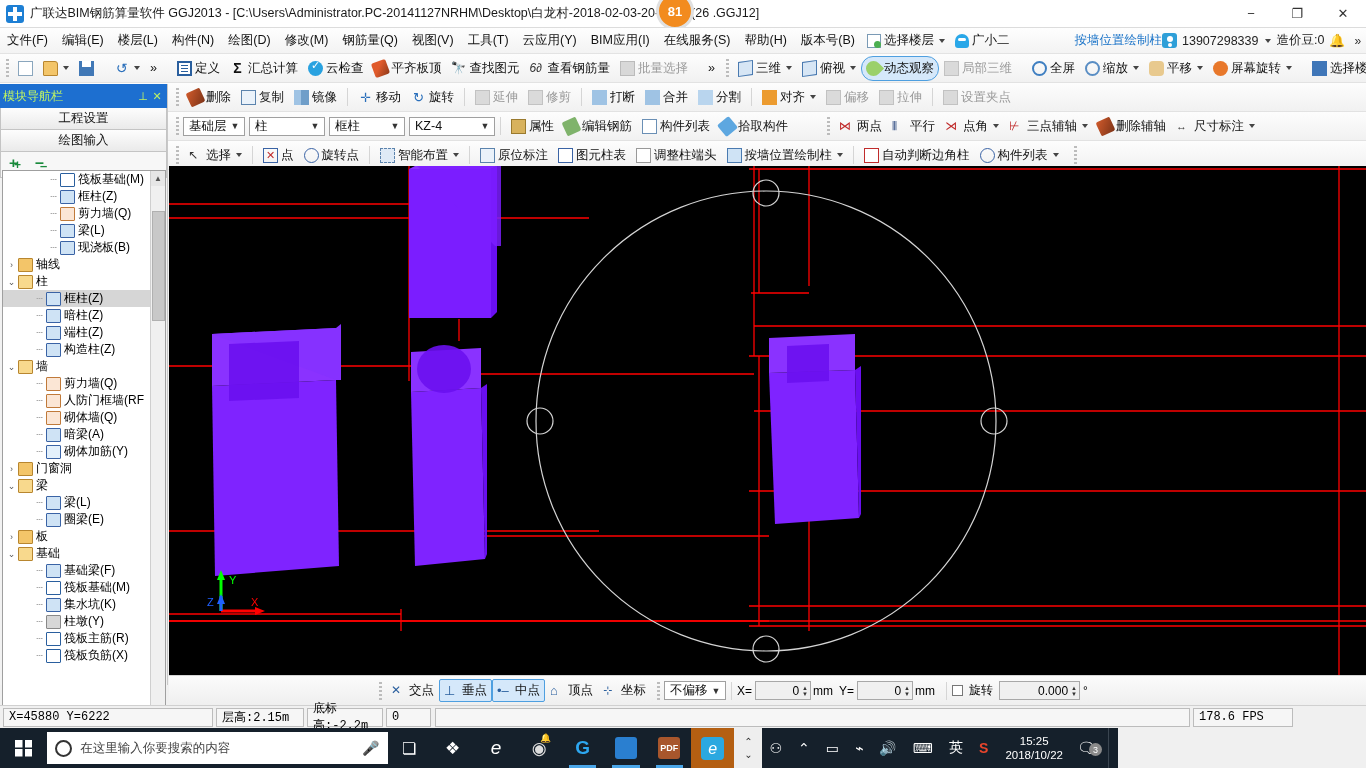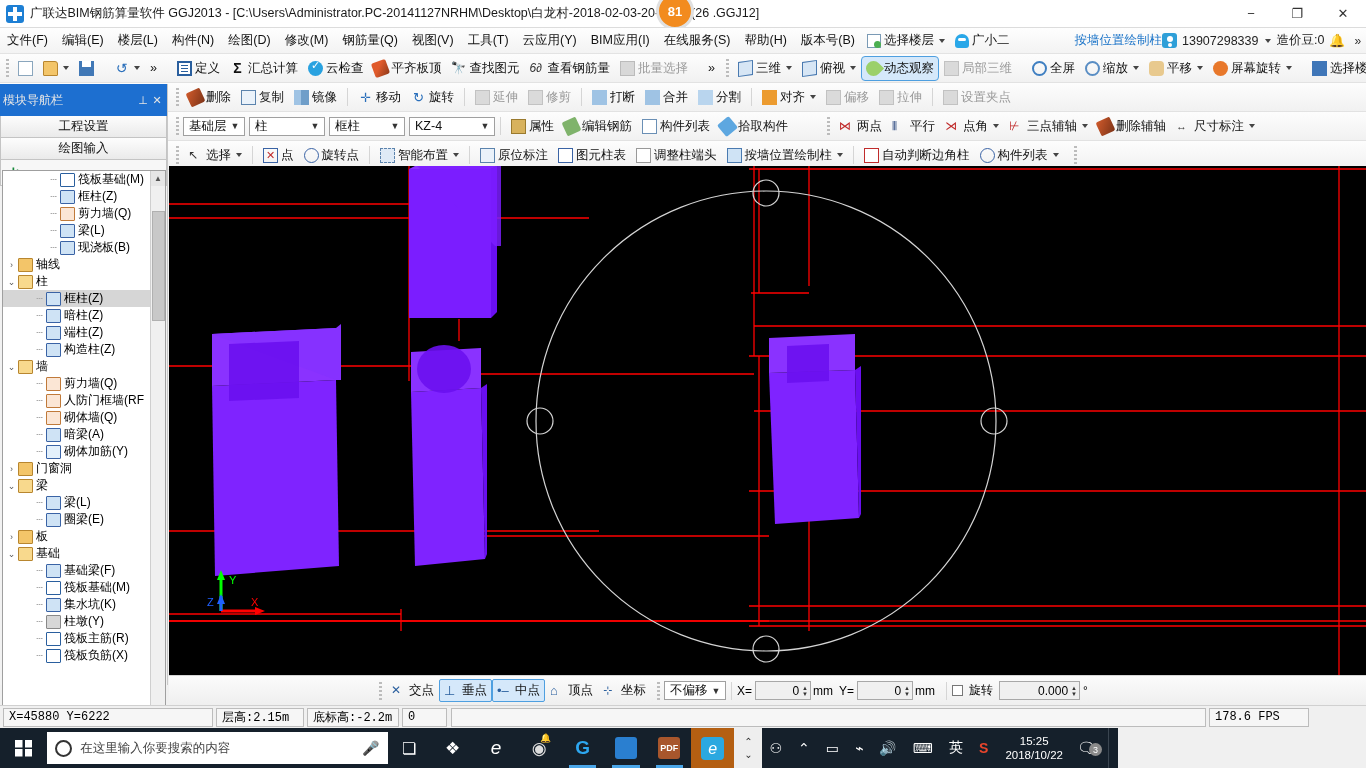--- a/index.html
+++ b/index.html
@@ -65,21 +65,21 @@
   
   .tb {
     position:absolute;left:0;width:1366px;height:29px;
     background:linear-gradient(#fdfdfd,#f1f1f1);
     border-bottom:1px solid #e2e2e2;
     display:flex;align-items:center;white-space:nowrap;overflow:hidden;
   }
   .tb1{top:54px;} .tb2{top:83px;} .tb3{top:112px;} .tb4{top:141px;}
   .tb-item { display:flex;align-items:center;gap:3px;padding:2px 5px;font-size:12.5px;color:#111;height:25px; }
   .tb-item.dis { color:#9a9a9a; }
-  .tb-item.active { background:#d5e8fa; border:1px solid #4e9fe0; padding:1px 4px; border-radius:4px; }
+  .tb-item.active { background:#d5e8fa; border:1px solid #4e9fe0; padding:1px 4px; border-radius:12px; }
   .tb-sep { width:1px;height:18px;background:#d5d5d5;margin:0 5px; }
   .tb-grip { width:3px;height:18px;margin:0 4px 0 6px;
      background:repeating-linear-gradient(to bottom,#bcbcbc 0 2px,transparent 2px 4px); flex:none;}
 
   
   .i { width:15px;height:15px;position:relative;display:inline-block;flex:none; }
   .i-new{background:#fff;border:1px solid #8aa6bd;}
   .i-open{background:#f3c569;border:1px solid #b8862f;border-radius:1px 3px 1px 1px;}
   .i-save{background:#3f76b8;border:1px solid #2b5display;}
   .i-save{background:#4178b6;}
@@ -139,21 +139,21 @@
   }
   .sel .sv{flex:1;white-space:nowrap;overflow:hidden;}
   .sel .sarrow{width:14px;text-align:center;color:#333;font-size:9px;}
 
   
   .lpanel {
     position:absolute;left:0;top:84px;width:168px;height:601px;
     background:#f2f2f2;border-right:1px solid #c8c8c8;
   }
   .lp-title {
-    height:32px;background:#1d6fd0;color:#e5e5e5;font-size:12px;
+    height:24px;background:#1d6fd0;color:#bef264;font-size:12px;
     display:flex;align-items:center;padding:0 3px;
   }
   .lp-title .t{flex:1;}
   .lp-title .pin,.lp-title .x{width:14px;text-align:center;font-size:11px;}
   .lp-btn {
     height:22px;background:linear-gradient(#fdfdfd,#eaeaea);
     border:1px solid #c4c4c4;border-top:none;
     display:flex;align-items:center;justify-content:center;font-size:12.5px;color:#111;
   }
   .lp-tools {
@@ -955,21 +955,21 @@
           <span>▲</span>
           <span>▼</span>
         </span>
     </div>
     <span style="margin-left:3px">°</span>
   </div>
 
   <div class="statusbar">
     <div class="st-cell" style="width:210px">X=45880 Y=6222</div>
     <div class="st-cell" style="width:88px">层高:2.15m</div>
-    <div class="st-cell" style="width:92px">底标高:-2.2m</div>
+    <div class="st-cell" style="width:76px">底标高:-2.2m</div>
     <div class="st-cell" style="width:45px">0</div>
     <div class="st-cell" style="width:755px;margin-left:4px"></div>
     <div class="st-cell" style="width:100px">178.6 FPS</div>
   </div>
 
   <div class="taskbar">
     <div class="start">
         <span class="winlogo"></span>
       </div>
     <div class="searchbox">

